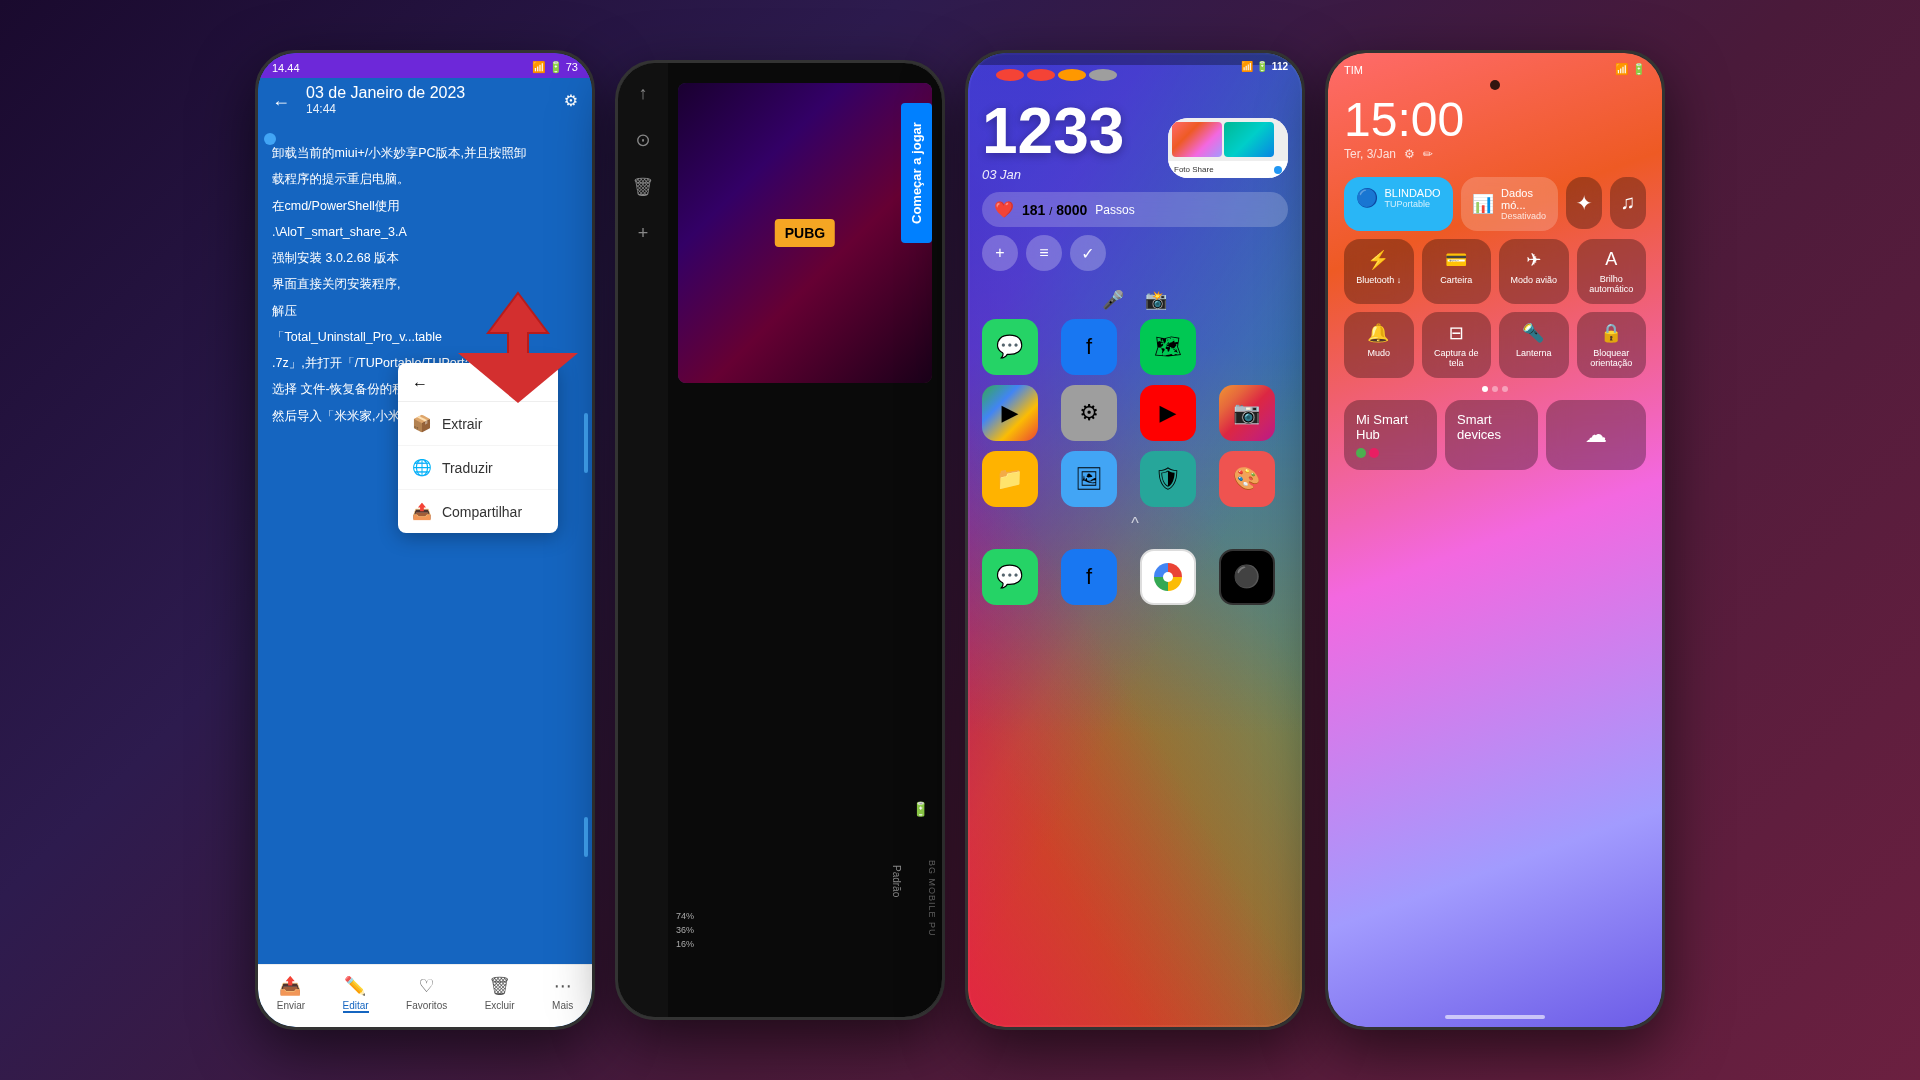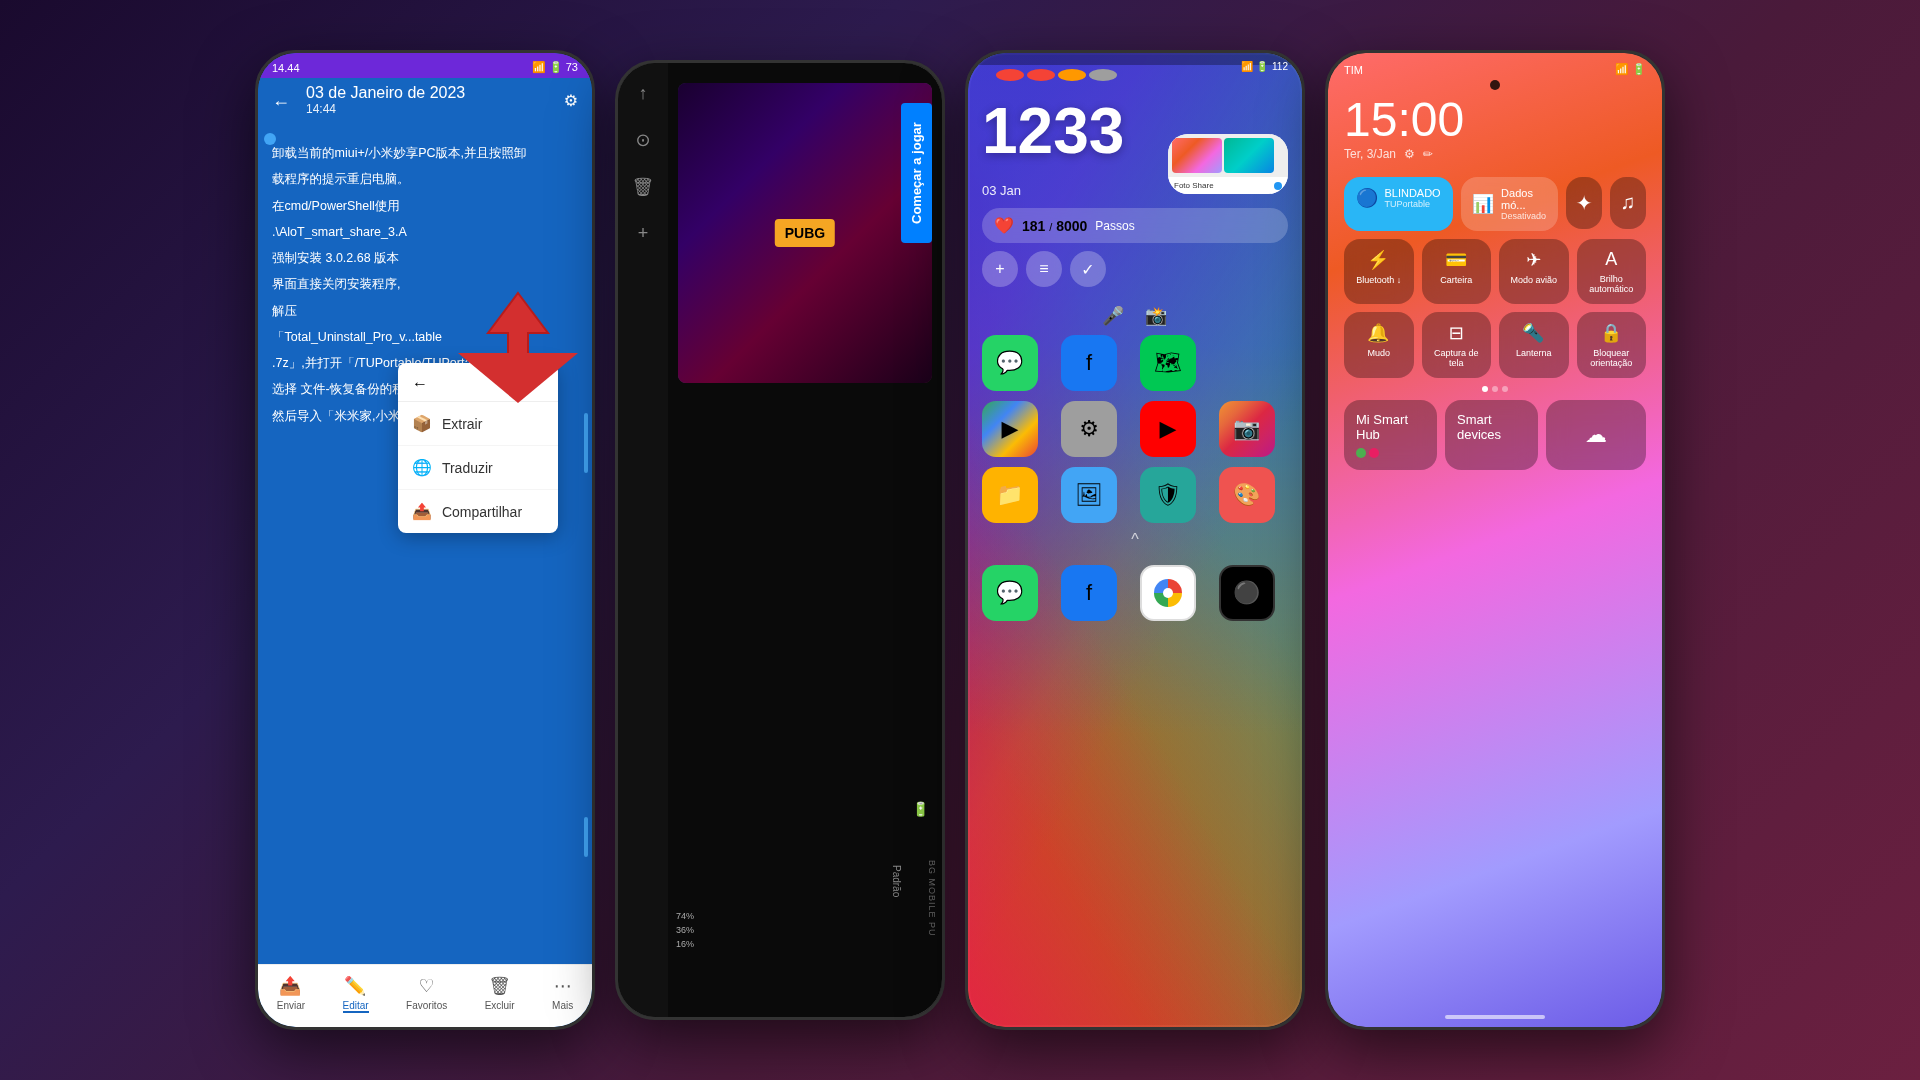--- a/index.html
+++ b/index.html
@@ -227,20 +227,21 @@
       right: 12px;
       color: #aaa;
       font-size: 14px;
     }
     .phone3-status {
       display: flex;
       justify-content: space-between;
       padding: 8px 14px 4px;
       font-size: 10px;
       color: white;
+      font-weight: bold;
     }
     .phone3-status .dots {
       display: flex; gap: 3px;
     }
     .phone3-status .dot {
       width: 8px; height: 8px; border-radius: 50%;
     }
     .phone3-time-widget {
       padding: 10px 14px;
       display: flex;
@@ -250,21 +251,22 @@
     .phone3-big-time {
       font-size: 64px;
       font-weight: 700;
       color: white;
       line-height: 1;
       text-shadow: 0 2px 10px rgba(0,0,0,0.3);
     }
     .phone3-date {
       color: rgba(255,255,255,0.9);
       font-size: 13px;
-      margin-top: 20px;
+      margin-top: 4px;
+      font-style: italic;
     }
     .phone3-widget-card {
       background: rgba(255,255,255,0.9);
       border-radius: 20px;
       overflow: hidden;
       width: 120px;
       margin-bottom: 4px;
     }
     .widget-card-top {
       background: #eee;

